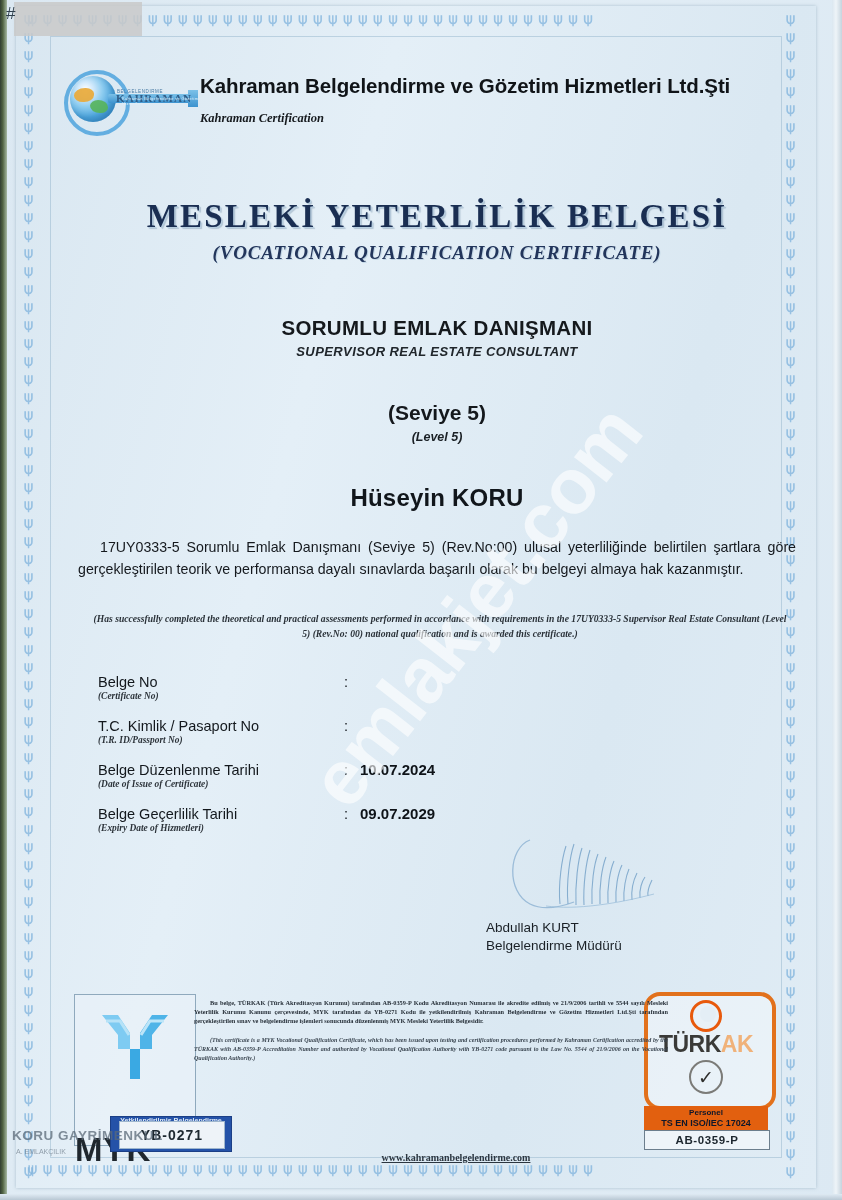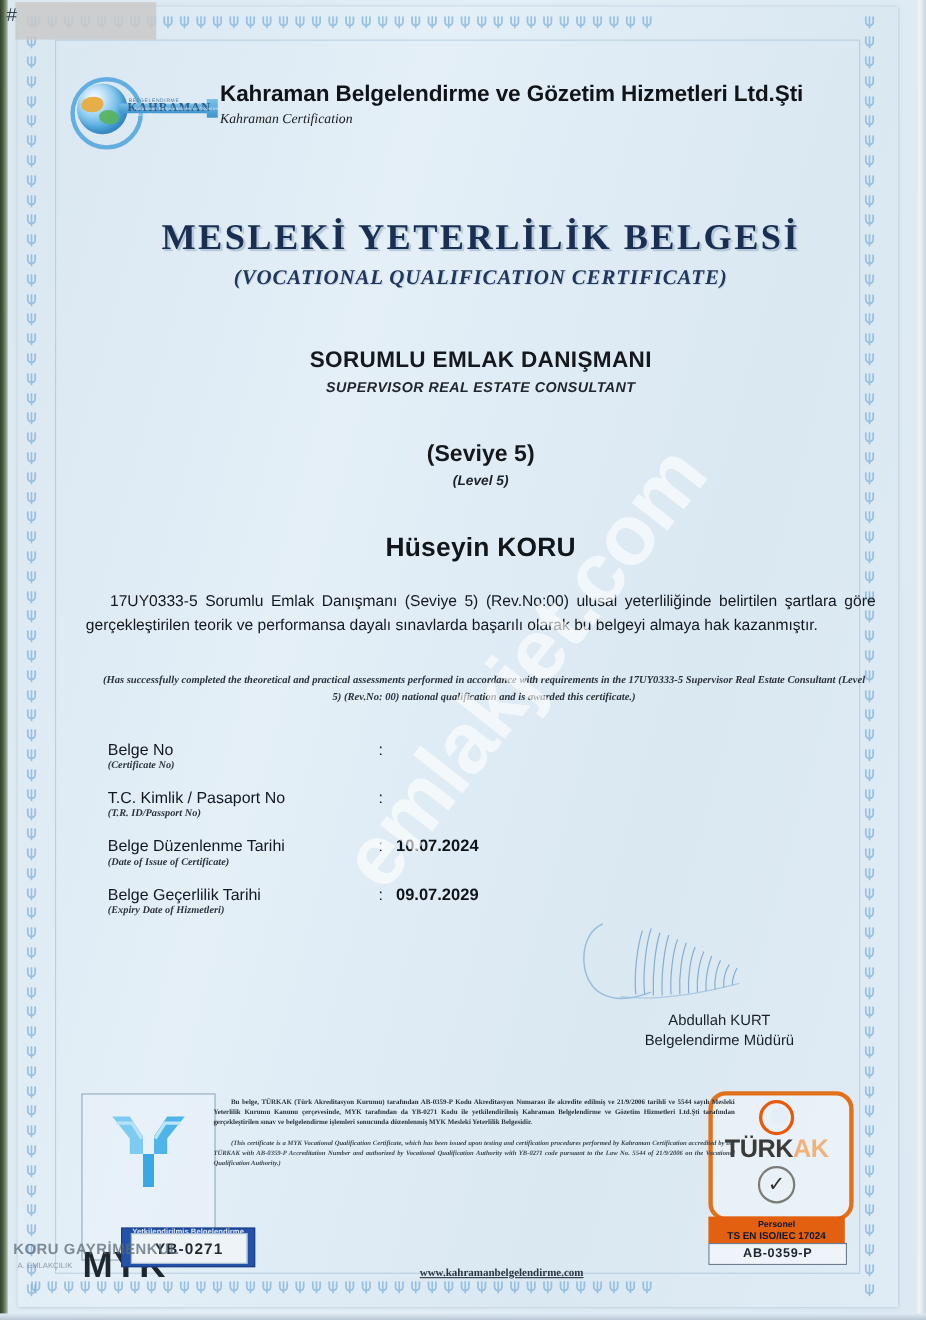--- a/index.html
+++ b/index.html
@@ -113,21 +113,21 @@
   #logo-shaft-text{
     position:absolute;left:62px;top:26px;font-size:4px;color:#dff0fb;
     letter-spacing:.3px;font-family:"Liberation Sans",sans-serif;
   }
   #org-block{flex:1;text-align:left;padding-top:6px;}
   #org-name{
     font-size:20.5px;font-weight:700;color:#101418;letter-spacing:-.1px;
     font-family:"Liberation Sans",sans-serif;white-space:nowrap;
   }
   #org-sub{
-    margin-top:3px;font-size:12.5px;font-style:italic;font-weight:400;
+    margin-top:13px;font-size:12.5px;font-style:italic;font-weight:700;
     color:#15191d;font-family:"Liberation Serif",serif;
   }
 
   
   #title-main{
     position:absolute;left:0;top:192px;width:842px;text-align:center;
     font-family:"Liberation Serif",serif;font-weight:700;
     font-size:33px;letter-spacing:2.2px;color:#1a2e52;
     text-shadow:1px 1px 0 #b7cee0, 2px 2px 1px rgba(90,120,150,.35);
   }
@@ -182,21 +182,21 @@
     font-size:9.4px;font-style:italic;color:#2c333a;line-height:11px;
     margin-top:1px;font-family:"Liberation Serif",serif;font-weight:700;
   }
   .f-colon{position:absolute;left:246px;top:0;font-size:14.5px;color:#13181d;}
   .f-value{
     position:absolute;left:262px;top:-1px;font-size:15px;font-weight:700;color:#0e1318;
   }
 
   
   #signature{
-    position:absolute;left:488px;top:826px;width:300px;text-align:center;
+    position:absolute;left:470px;top:826px;width:300px;
   }
   #sig-scribble{
     position:relative;height:86px;width:300px;
   }
   #sig-name{font-size:13.5px;color:#1a2026;margin-top:2px;}
   #sig-title{font-size:13.5px;color:#1a2026;margin-top:3px;}
 
   
   #legal{
     position:absolute;left:178px;top:992px;width:474px;

